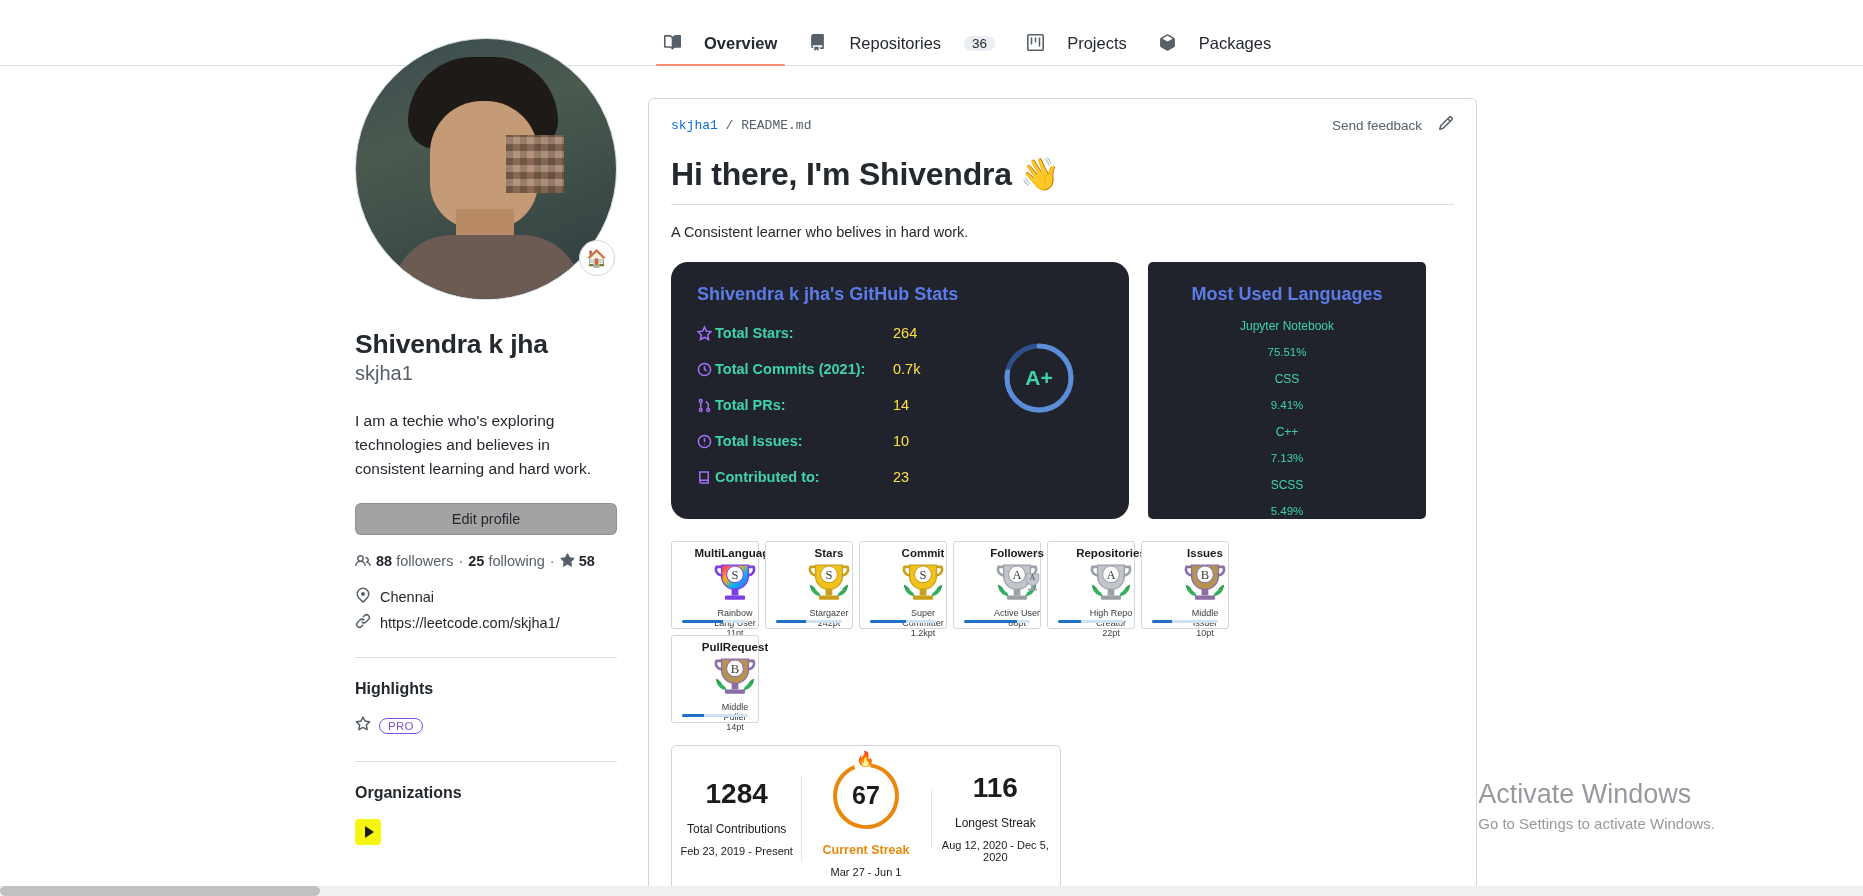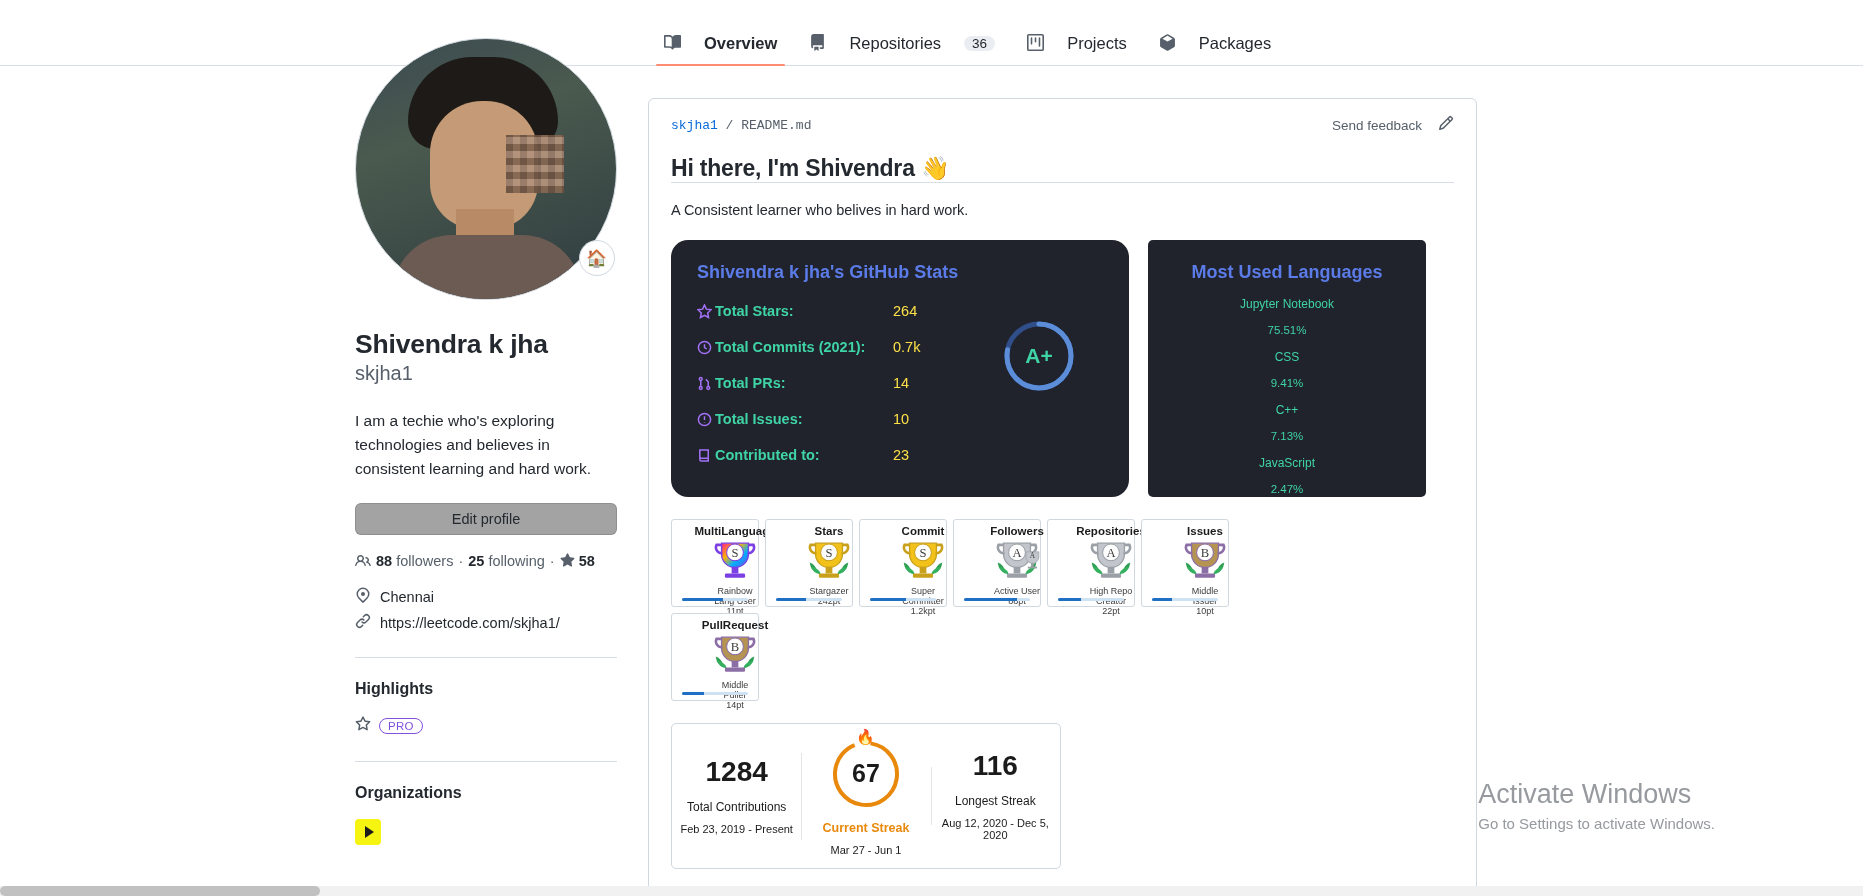--- a/index.html
+++ b/index.html
@@ -116,21 +116,21 @@
     border: 1px solid #d0d7de; border-radius: 6px; background: #fff;
     padding: 16px 22px 22px 22px;
   }
   .readme-head { display: flex; align-items: center; justify-content: space-between; }
   .crumb { font-family: "Liberation Mono", monospace; font-size: 13px; color: #57606a; }
   .crumb b { font-weight: normal; color: #0969da; cursor: pointer; }
   .head-right { display: flex; align-items: center; gap: 16px; }
   .feedback { font-size: 13.5px; color: #57606a; cursor: pointer; }
   .pencil svg { width: 16px; height: 16px; fill: #57606a; cursor: pointer; }
   .readme-h1 {
-    font-size: 23px; font-weight: 600; margin-top: 20px; 
+    font-size: 32px; font-weight: 600; margin-top: 20px; padding-bottom: 11px;
     border-bottom: 1px solid #d8dee4; letter-spacing: -.2px;
   }
   .readme-p { font-size: 14.5px; margin-top: 19px; color: #24292f; }
 
   
   .cards-row { display: flex; gap: 19px; margin-top: 22px; }
   .stats-card {
     width: 458px; height: 257px; background: #20232c; border-radius: 17px;
     padding: 22px 26px; position: relative;
   }
@@ -440,26 +440,26 @@
             <div class="lang-item">
               <div class="lang-name">C++</div>
               <div class="lang-bar-row">
                 <div class="lang-track">
                   <div class="lang-fill" style="width:7.13%;background:#f34b7d"></div>
                 </div>
                 <div class="lang-pct">7.13%</div>
               </div>
             </div>
             <div class="lang-item">
-              <div class="lang-name">JavaScript</div>
+              <div class="lang-name">SCSS</div>
               <div class="lang-bar-row">
                 <div class="lang-track">
-                  <div class="lang-fill" style="width:6%;background:#f1e05a"></div>
+                  <div class="lang-fill" style="width:6%;background:#c6538c"></div>
                 </div>
-                <div class="lang-pct">2.47%</div>
+                <div class="lang-pct">5.49%</div>
               </div>
             </div>
           </div>
       </div>
     </div>
 
     <div class="trophies" id="trophy-list">
         <div class="trophy">
           <div class="tr-title">MultiLanguage</div>
           <div class="tr-cup"><svg width="54" height="42" viewBox="0 0 56 50">

